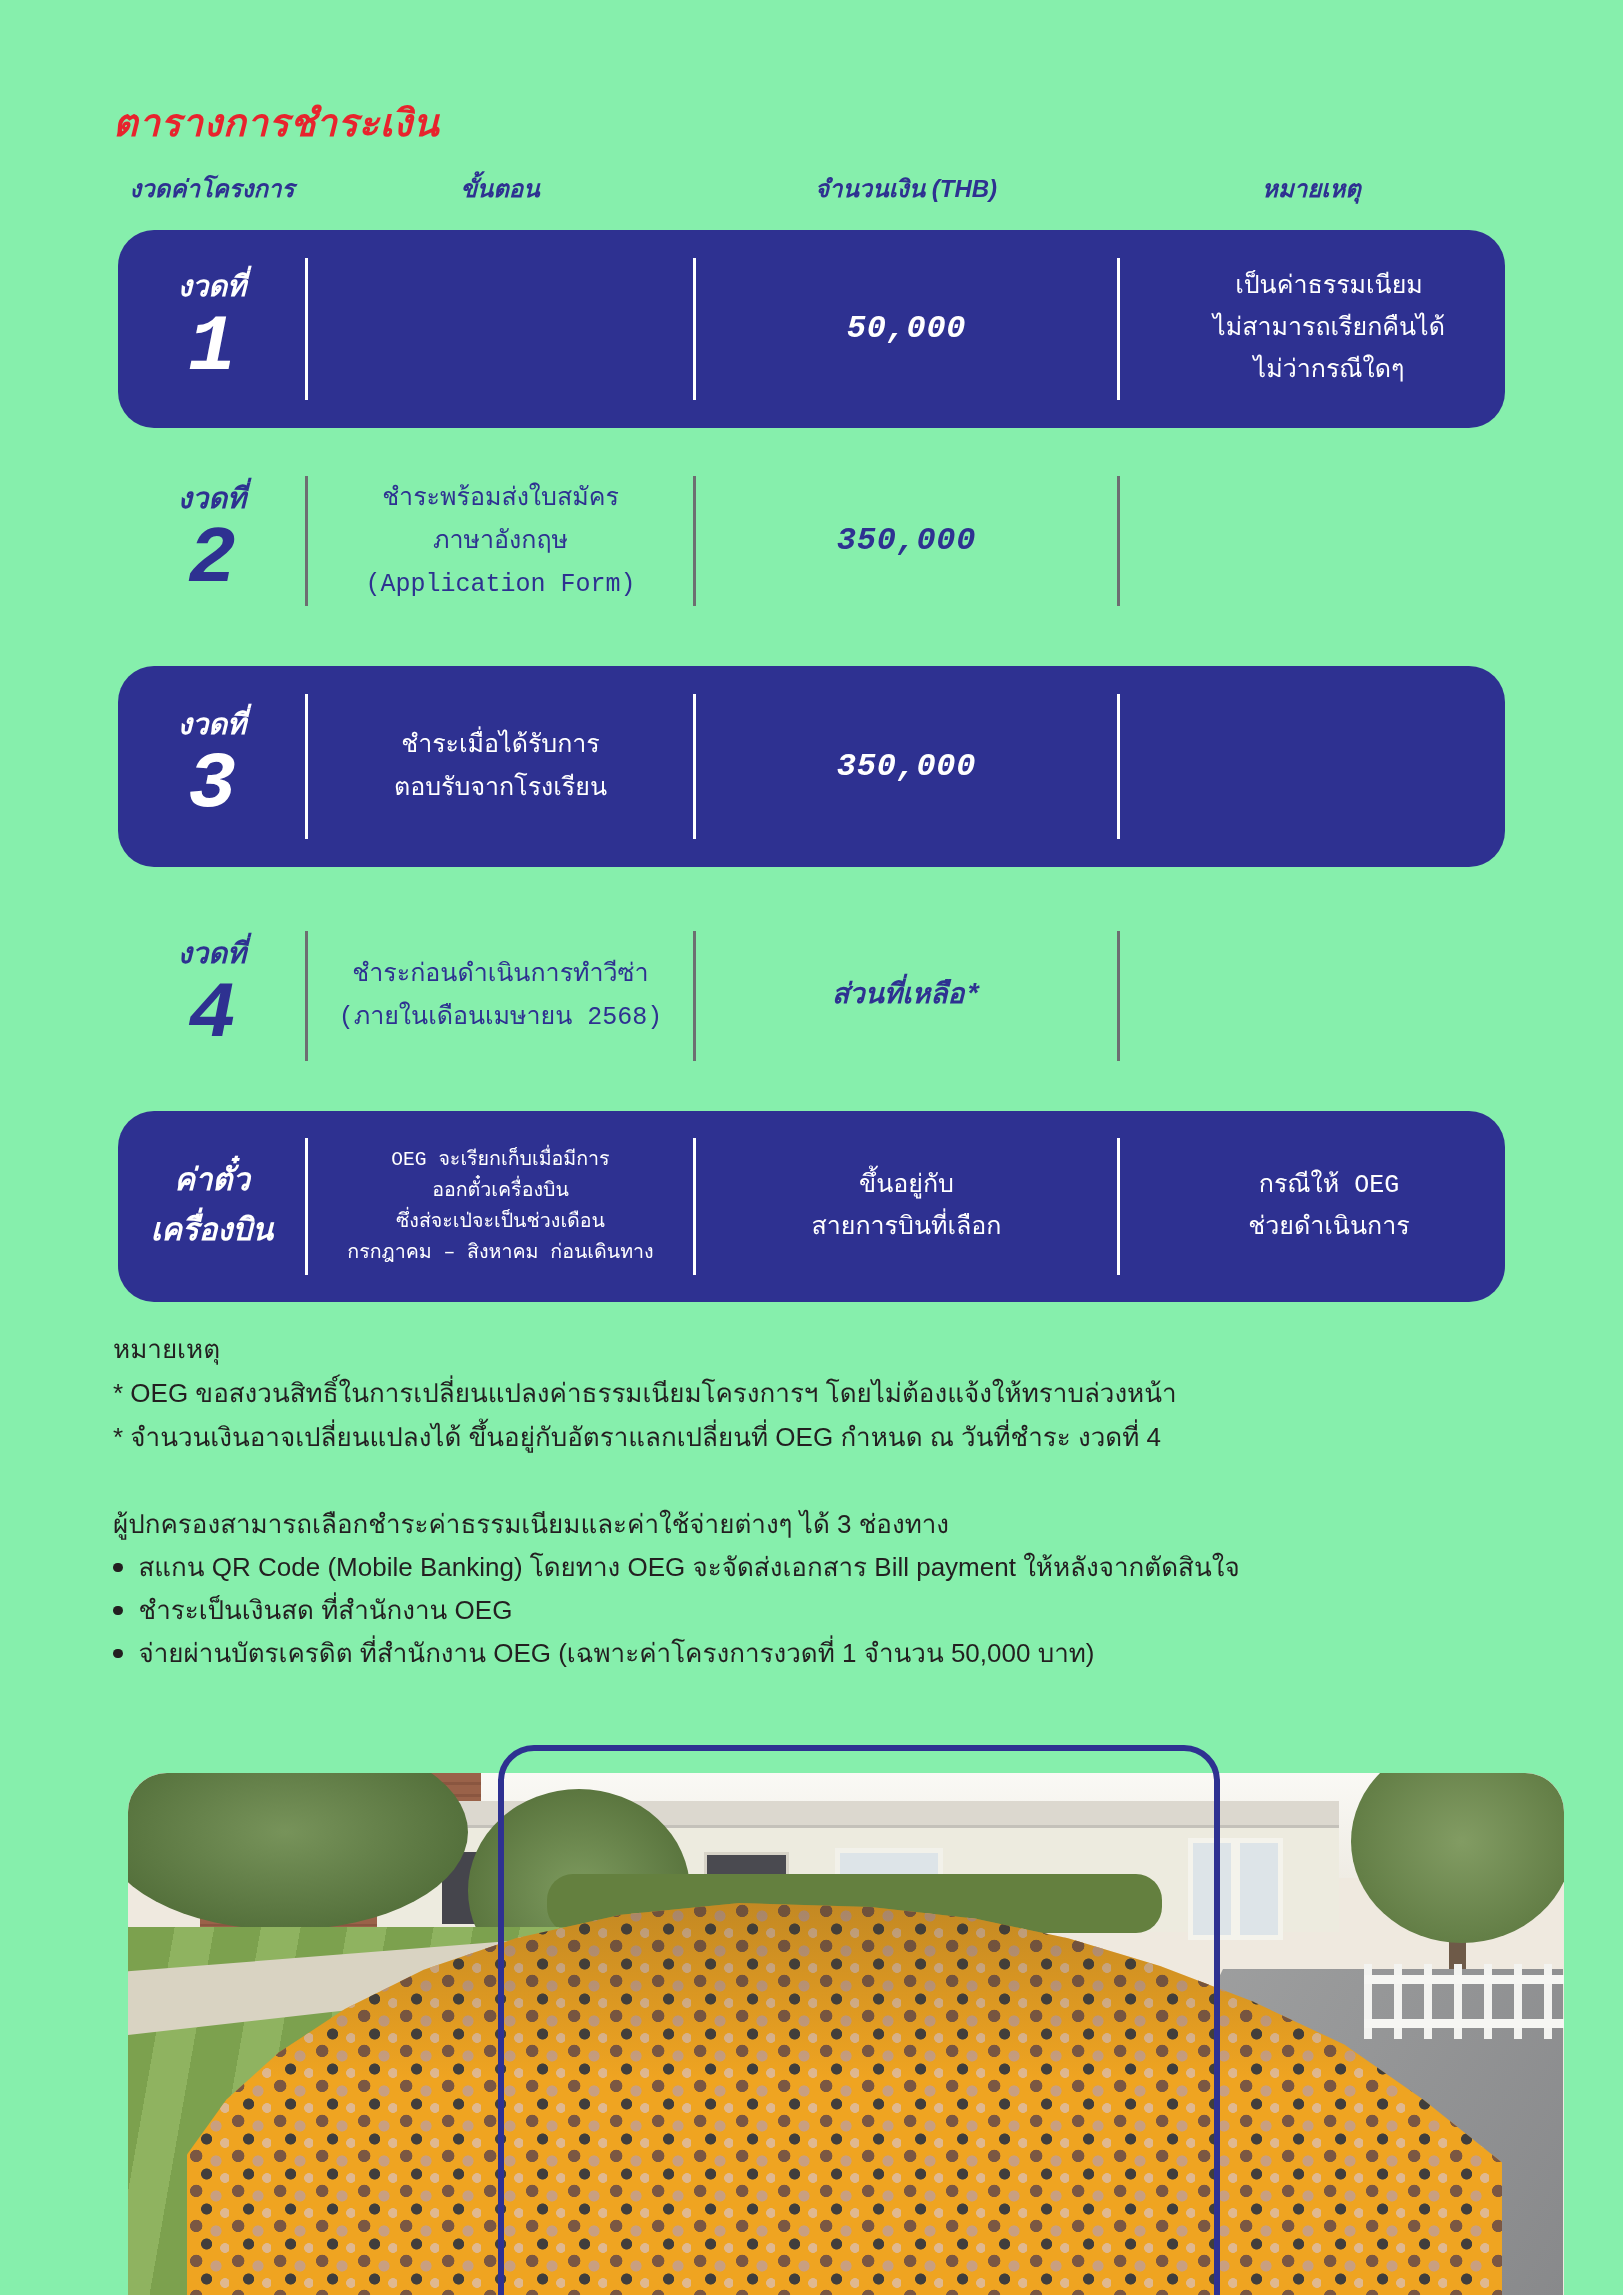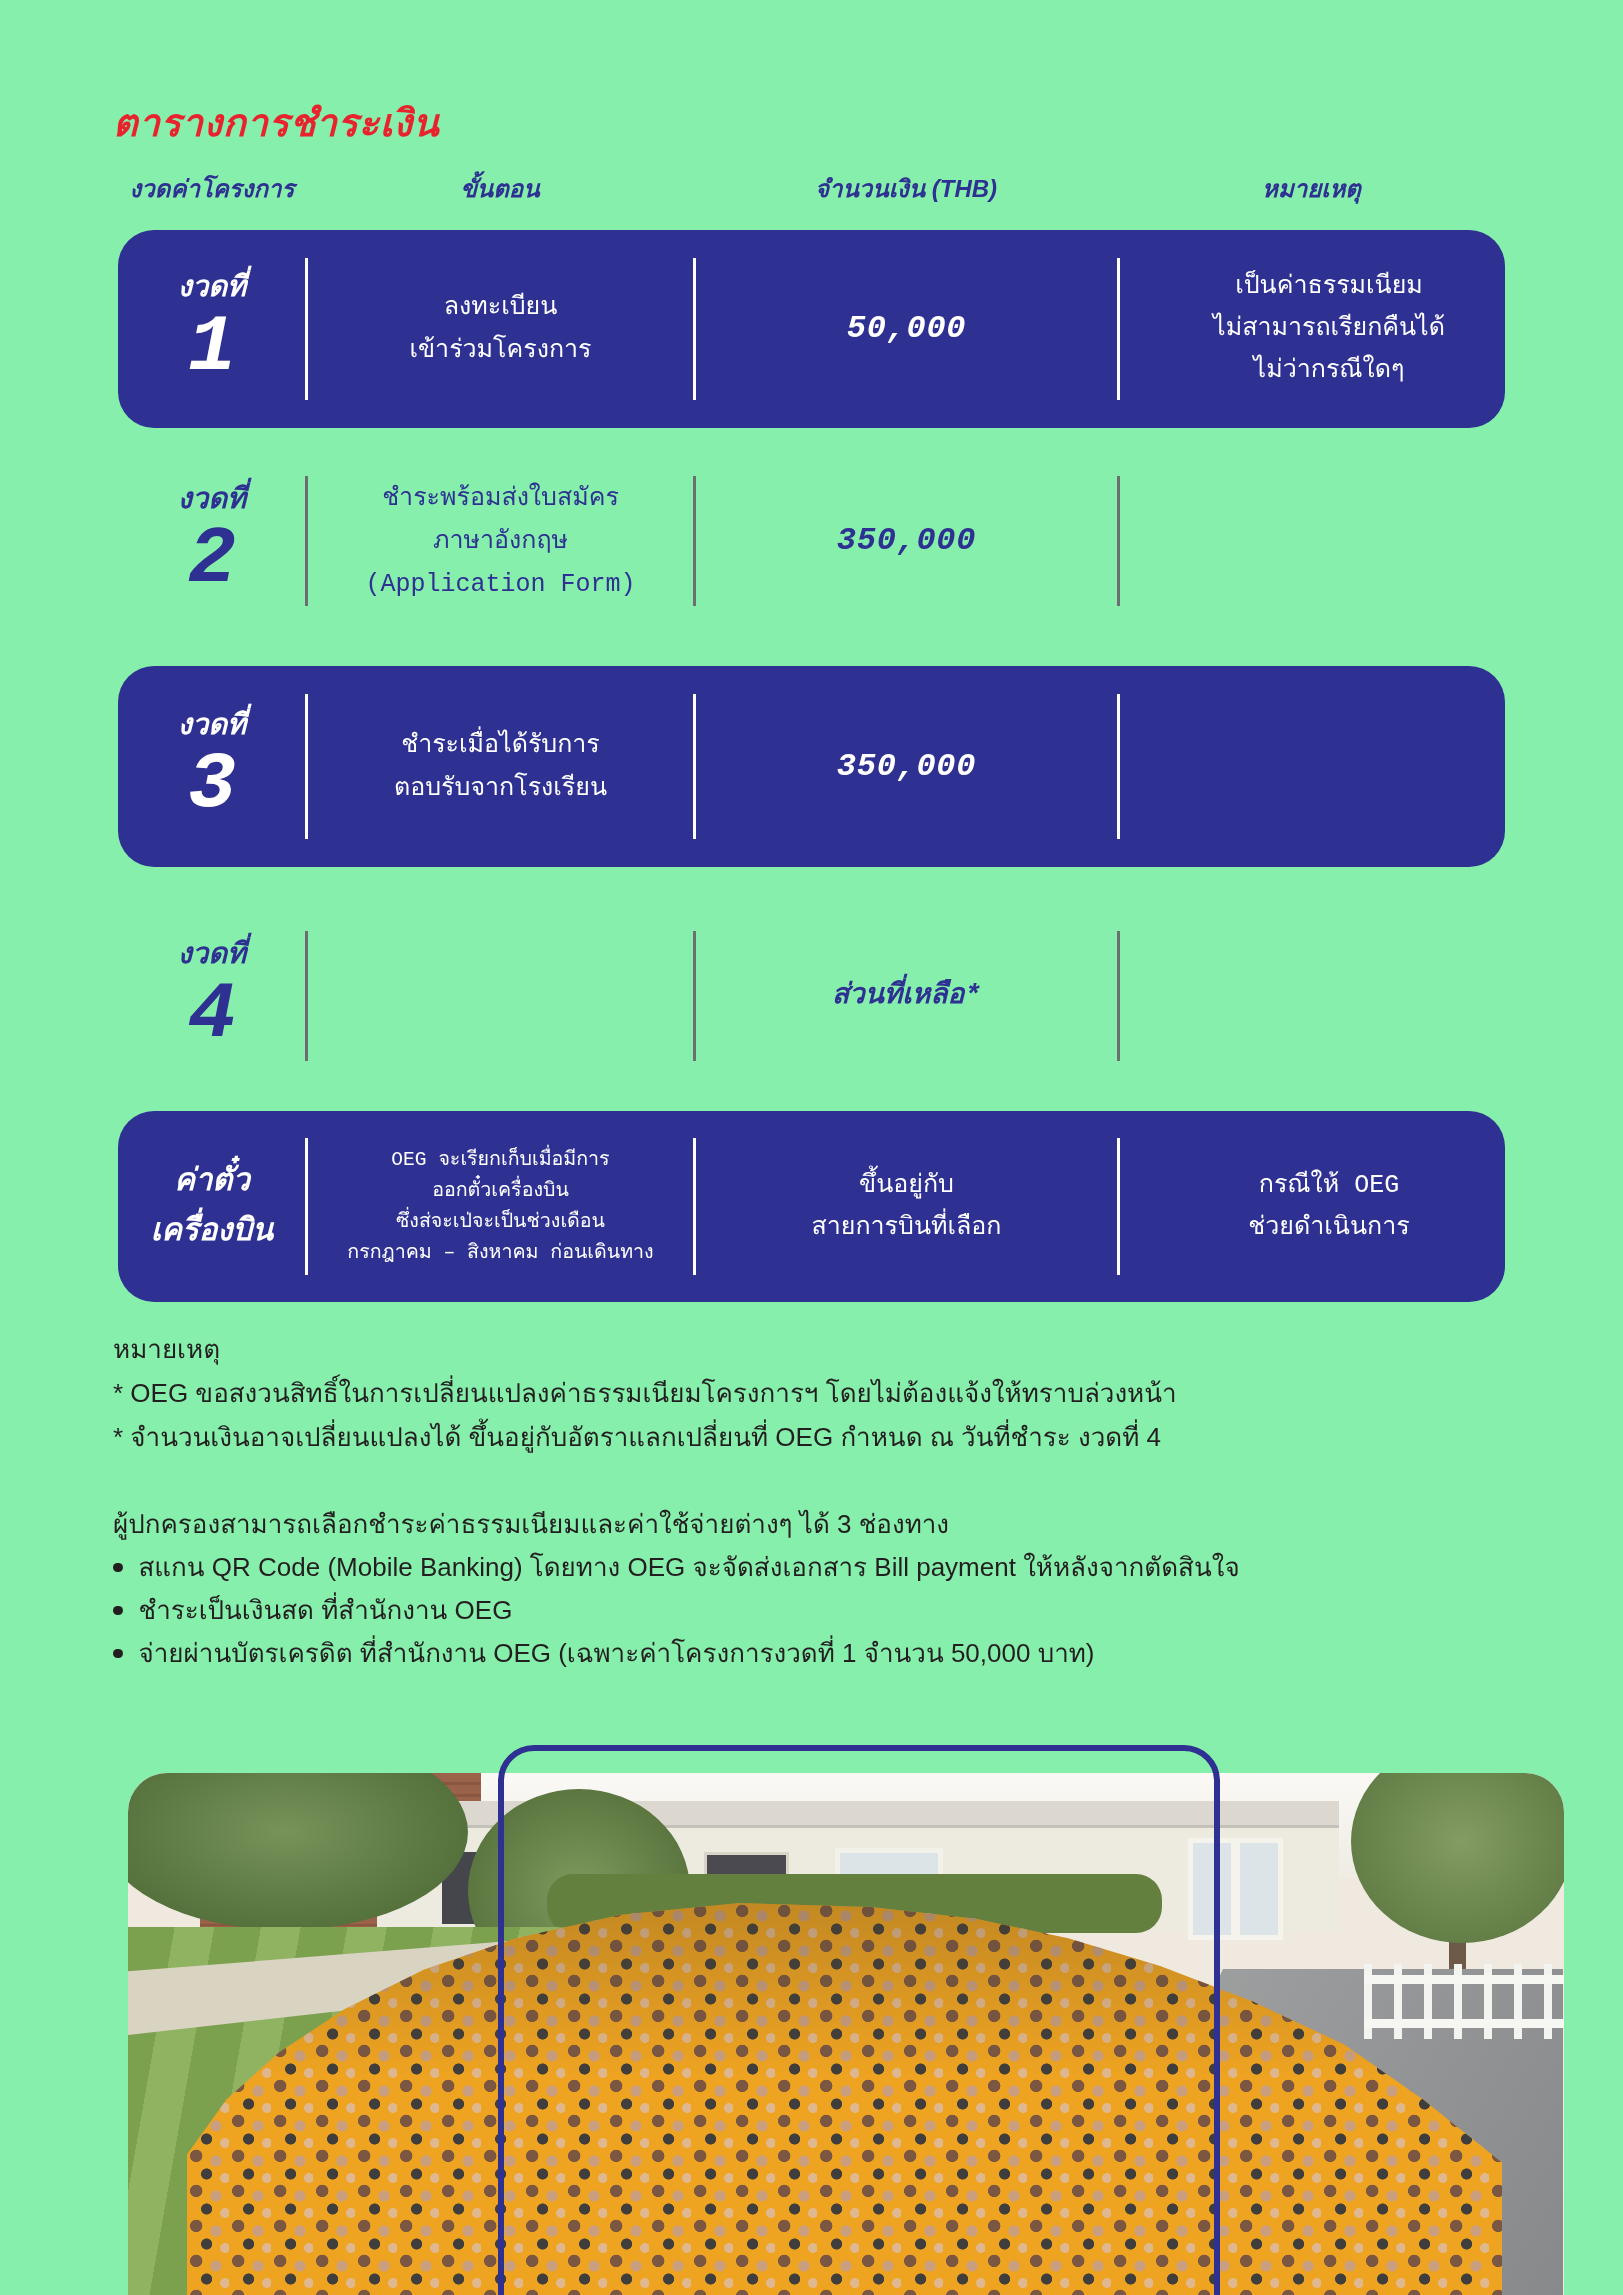--- a/index.html
+++ b/index.html
@@ -110,24 +110,20 @@
     <div class="hcell">จำนวนเงิน (THB)</div>
     <div class="hcell">หมายเหตุ</div>
   </div>
 
   <div id="rows-host">
       <div class="trow blue" style="top: 230px; height: 198px;">
         <div class="cell c1">
           <div class="c1-label">งวดที่</div>
           <div class="c1-number">1</div>
         </div>
-        <div class="cell c2">
-          <div class="c2-line">ลงทะเบียน</div>
-          <div class="c2-line">เข้าร่วมโครงการ</div>
-        </div>
         <div class="cell c3">
           <div class="amount">50,000</div>
         </div>
         <div class="cell c4">
           <div class="c4-line">เป็นค่าธรรมเนียม</div>
           <div class="c4-line">ไม่สามารถเรียกคืนได้</div>
           <div class="c4-line">ไม่ว่ากรณีใดๆ</div>
         </div>
         <div class="vdiv" style="left: 187px;"></div>
         <div class="vdiv" style="left: 575px;"></div>
@@ -165,20 +161,24 @@
         </div>
         <div class="cell c4"></div>
         <div class="vdiv" style="left: 187px;"></div>
         <div class="vdiv" style="left: 575px;"></div>
         <div class="vdiv" style="left: 999px;"></div>
       </div>
       <div class="trow white" style="top: 906px; height: 180px;">
         <div class="cell c1">
           <div class="c1-label">งวดที่</div>
           <div class="c1-number">4</div>
+        </div>
+        <div class="cell c2">
+          <div class="c2-line">ชำระก่อนดำเนินการทำวีซ่า</div>
+          <div class="c2-line">(ภายในเดือนเมษายน 2568)</div>
         </div>
         <div class="cell c3">
           <div class="amount-sm">ส่วนที่เหลือ*</div>
         </div>
         <div class="cell c4"></div>
         <div class="vdiv" style="left: 187px;"></div>
         <div class="vdiv" style="left: 575px;"></div>
         <div class="vdiv" style="left: 999px;"></div>
       </div>
       <div class="trow blue c2small" style="top: 1111px; height: 191px;">

